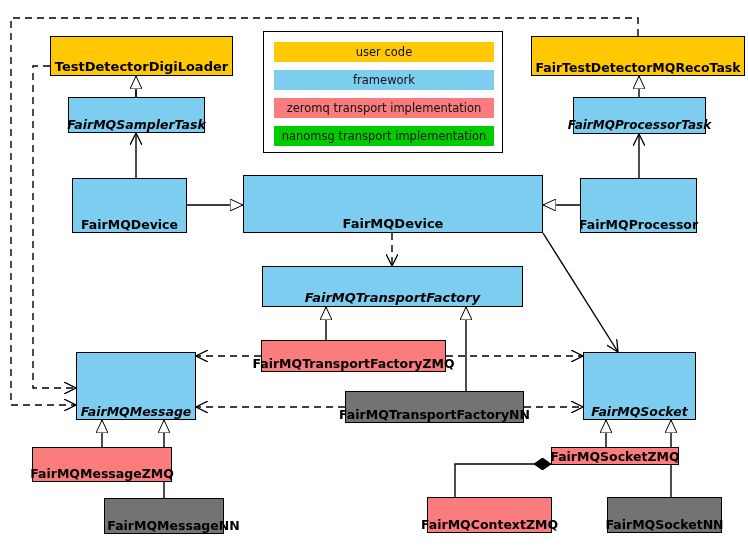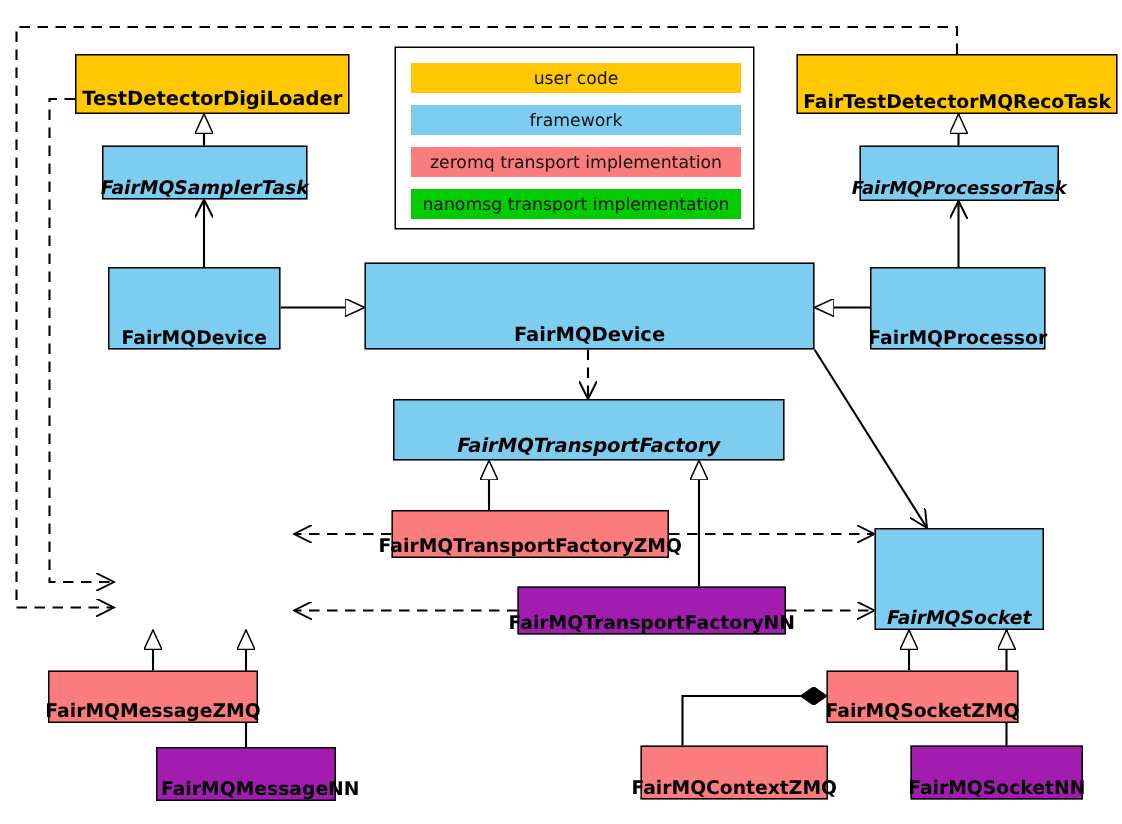--- a/index.html
+++ b/index.html
@@ -8,21 +8,21 @@
        font-family:"DejaVu Sans","Liberation Sans",sans-serif;}
   #stage{position:relative;width:748px;height:549px;}
   svg.layer{position:absolute;left:0;top:0;width:748px;height:549px;}
   .node{position:absolute;box-sizing:border-box;border:1px solid #000;
         display:flex;align-items:flex-end;justify-content:center;
         text-align:center;line-height:1.15;}
   .node span{display:block;padding:0 4px;}
   .c-user{background:#FFC800;}
   .c-frame{background:#7DCDF0;}
   .c-zmq{background:#FA7C7C;}
-  .c-nn{background:#a21caf;}
+  .c-nn{background:#737373;}
   .t-bold{font-weight:bold;font-style:normal;}
   .t-italic{font-weight:bold;font-style:italic;}
   .legend{position:absolute;background:#ffffff;border:1px solid #000;
           box-sizing:border-box;}
   .legend-row{position:absolute;left:10px;box-sizing:border-box;
               height:20px;width:220px;display:flex;align-items:center;
               justify-content:center;font-size:11.5px;color:#111;}
 </style>
 </head>
 <body>
@@ -137,34 +137,37 @@
   </div>
 
   <div class="node c-zmq t-bold" style="left:261px;top:340px;width:185px;height:32px;font-size:12.5px;">
     <span>FairMQTransportFactoryZMQ</span>
   </div>
 
   <div class="node c-nn t-bold" style="left:345px;top:391px;width:179px;height:32px;font-size:12.5px;">
     <span>FairMQTransportFactoryNN</span>
   </div>
 
+  <div class="node c-frame t-italic" style="left:76px;top:352px;width:120px;height:68px;font-size:12.5px;">
+    <span>FairMQMessage</span>
+  </div>
 
   <div class="node c-frame t-italic" style="left:583px;top:352px;width:113px;height:68px;font-size:12.5px;">
     <span>FairMQSocket</span>
   </div>
 
   <div class="node c-zmq t-bold" style="left:32px;top:447px;width:140px;height:35px;font-size:12.5px;">
     <span>FairMQMessageZMQ</span>
   </div>
 
   <div class="node c-nn t-bold" style="left:104px;top:498px;width:120px;height:36px;font-size:12.5px;padding-left:19px;">
     <span>FairMQMessageNN</span>
   </div>
 
-  <div class="node c-zmq t-bold" style="left:551px;top:447px;width:128px;height:35px;font-size:12.5px;">
+  <div class="node c-zmq t-bold" style="left:551px;top:447px;width:128px;height:18px;font-size:12.5px;">
     <span>FairMQSocketZMQ</span>
   </div>
 
   <div class="node c-nn t-bold" style="left:607px;top:497px;width:115px;height:36px;font-size:12.5px;">
     <span>FairMQSocketNN</span>
   </div>
 
   <div class="node c-zmq t-bold" style="left:392px;top:497px;width:125px;height:36px;font-size:12.5px;margin-left:35px;">
     <span>FairMQContextZMQ</span>
   </div>

